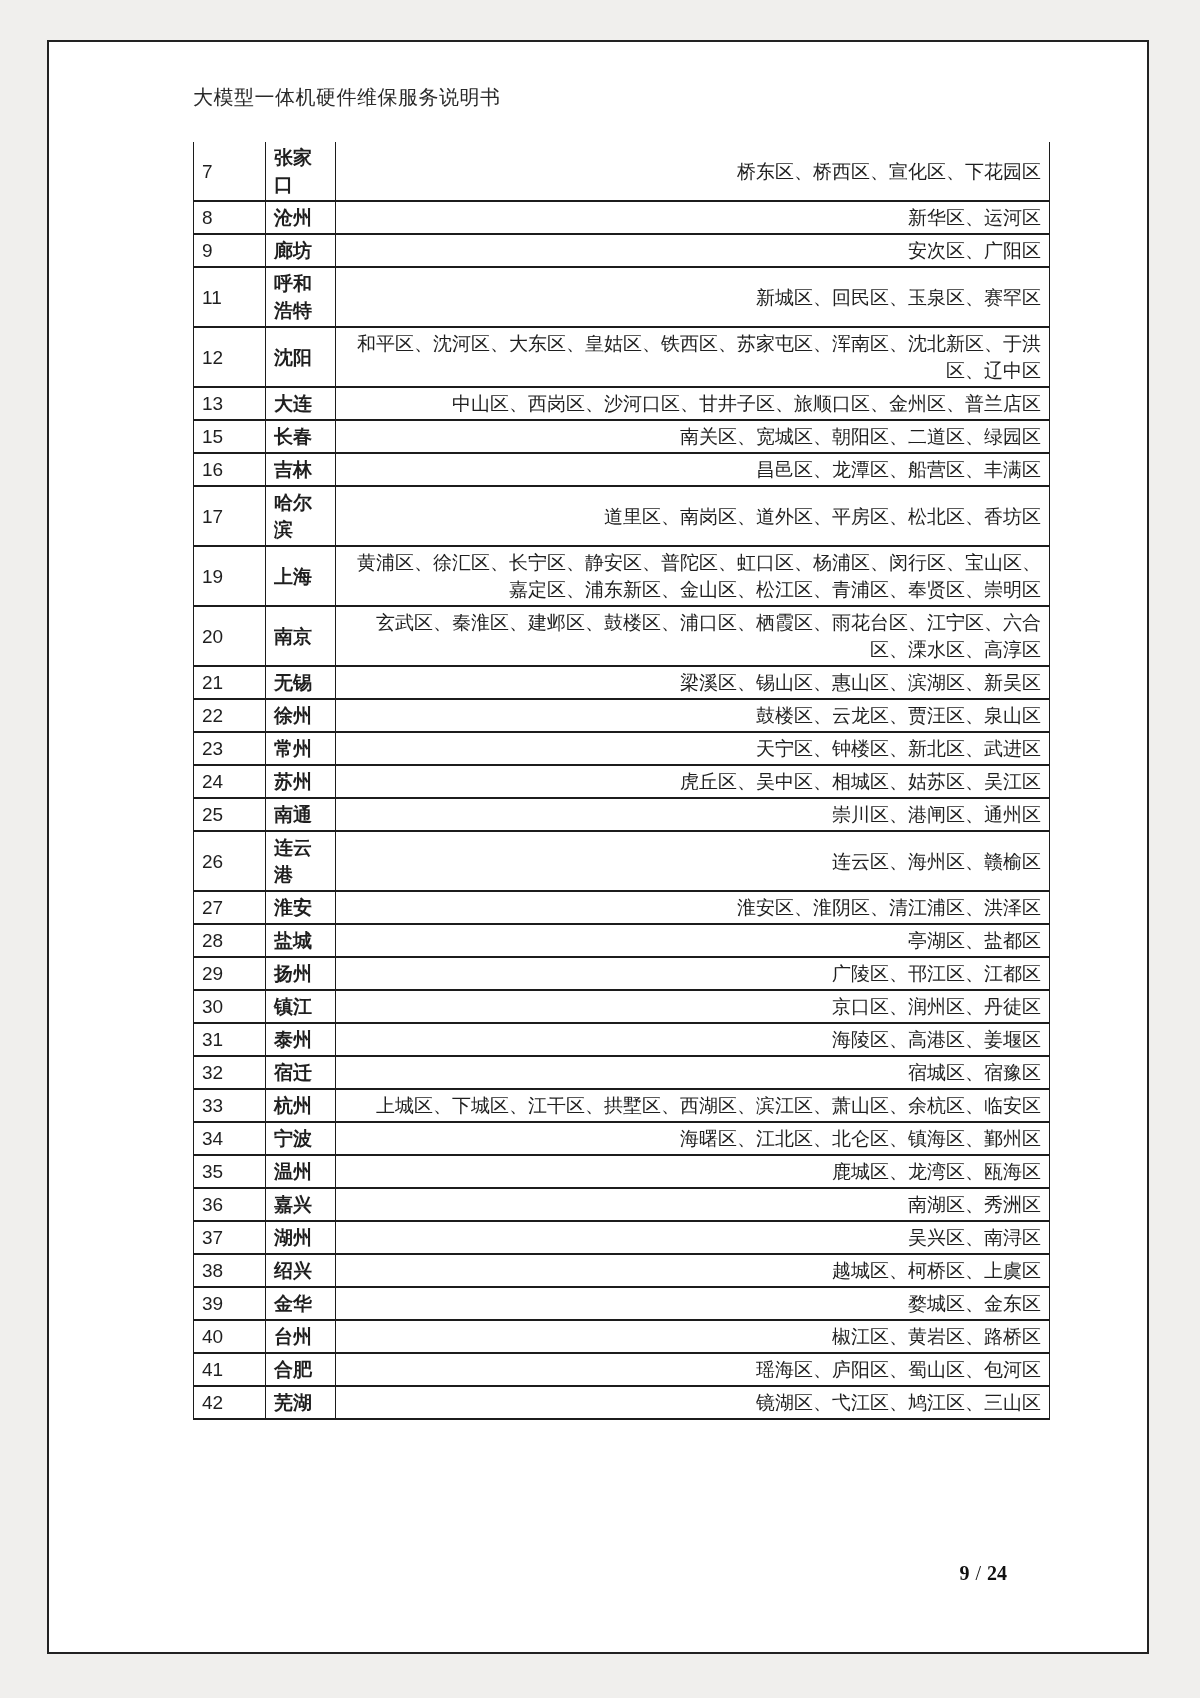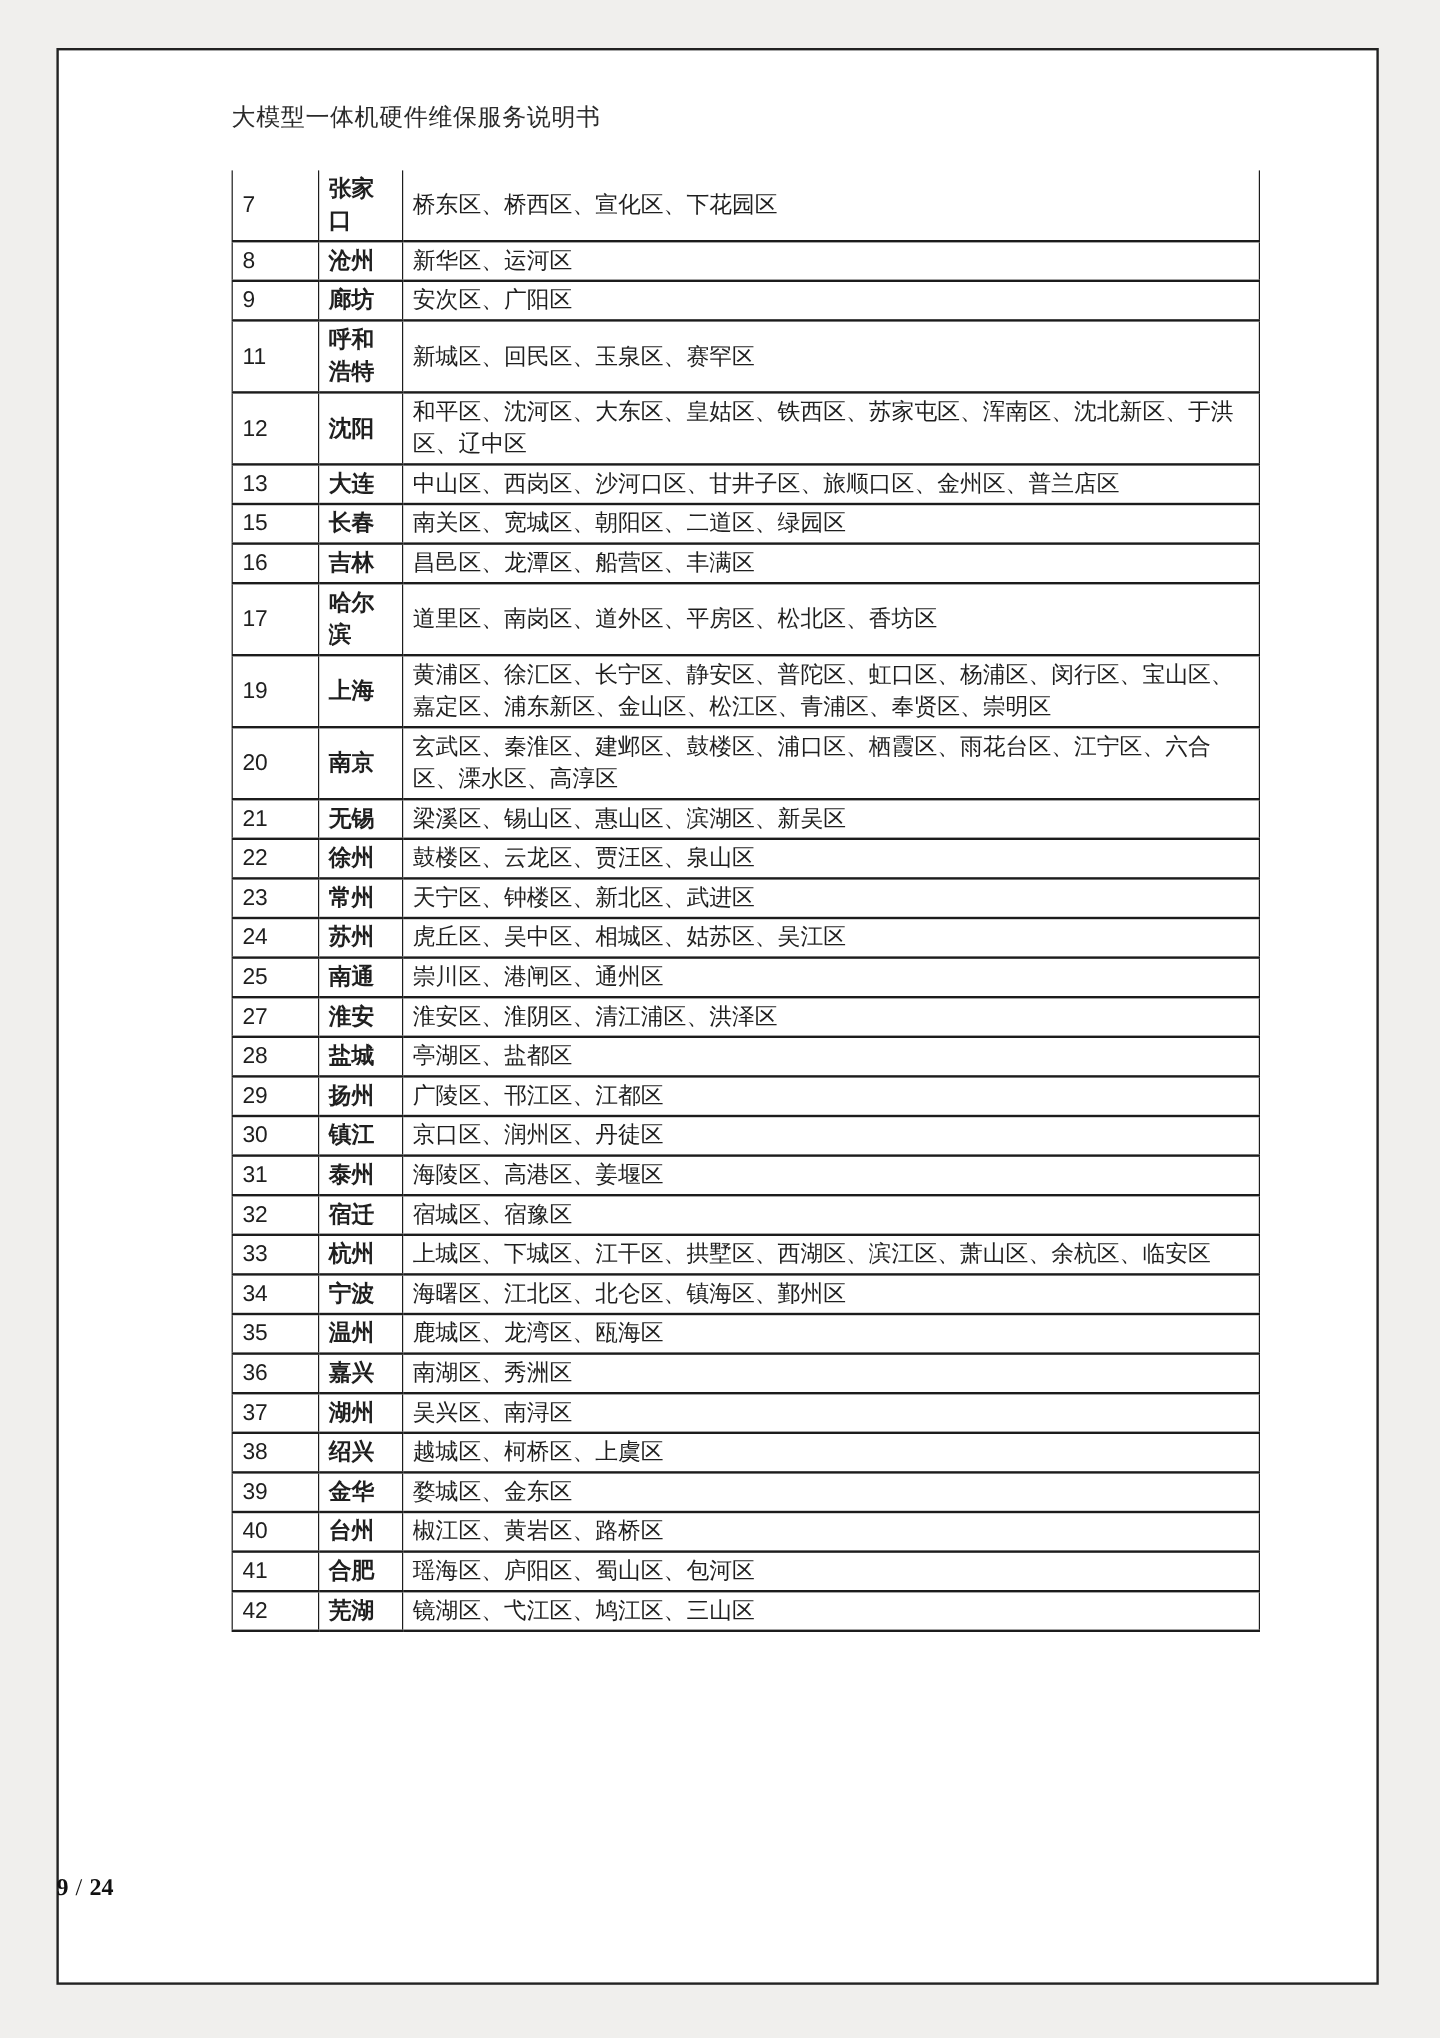--- a/index.html
+++ b/index.html
@@ -64,27 +64,28 @@
     padding-left: 12px;
     word-break: normal;
   }
   td.col-city {
     padding-left: 10px;
     padding-right: 6px;
     font-weight: bold;
   }
   td.col-districts {
     padding-left: 10px;
+    text-align: right;
   }
   .doc-footer {
     position: absolute;
     top: 1562px;
     left: 47px;
     width: 960px;
-    text-align: left;
+    text-align: right;
     font-family: "Liberation Serif", "DejaVu Serif", serif;
     font-size: 20px;
     font-weight: bold;
     color: #111111;
   }
   .doc-footer .sep {
     font-weight: normal;
     padding: 0 6px;
   }
 </style>
@@ -176,20 +177,25 @@
         <td class="col-no">24</td>
         <td class="col-city">苏州</td>
         <td class="col-districts">虎丘区、吴中区、相城区、姑苏区、吴江区</td>
       </tr>
       <tr>
         <td class="col-no">25</td>
         <td class="col-city">南通</td>
         <td class="col-districts">崇川区、港闸区、通州区</td>
       </tr>
       <tr>
+        <td class="col-no">26</td>
+        <td class="col-city">连云港</td>
+        <td class="col-districts">连云区、海州区、赣榆区</td>
+      </tr>
+      <tr>
         <td class="col-no">27</td>
         <td class="col-city">淮安</td>
         <td class="col-districts">淮安区、淮阴区、清江浦区、洪泽区</td>
       </tr>
       <tr>
         <td class="col-no">28</td>
         <td class="col-city">盐城</td>
         <td class="col-districts">亭湖区、盐都区</td>
       </tr>
       <tr>

